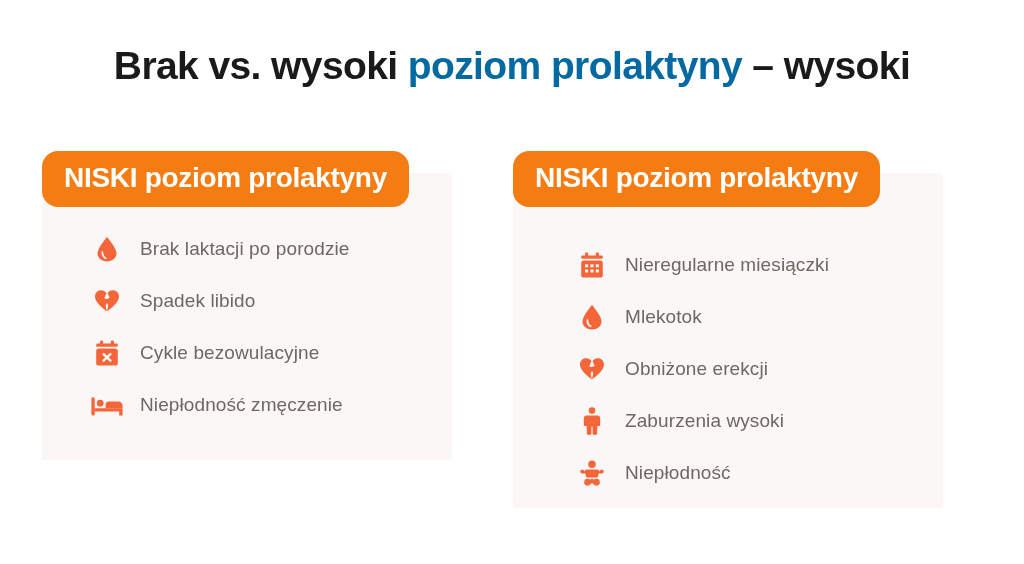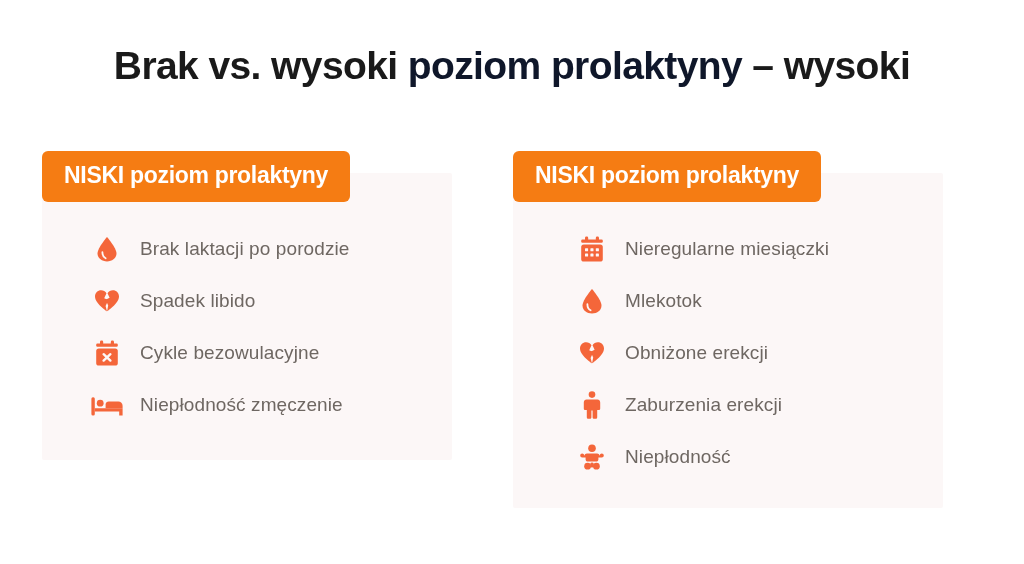--- a/index.html
+++ b/index.html
@@ -21,21 +21,21 @@
     left: 0;
     top: 44px;
     width: 1024px;
     text-align: center;
     font-size: 39px;
     font-weight: bold;
     letter-spacing: -0.6px;
     color: #1a1a1a;
     white-space: nowrap;
   }
-  .page-title .accent { color: #0f172a; }
+  .page-title .accent { color: #0369a1; }
 
   
   .card {
     position: absolute;
     box-sizing: border-box;
   }
   .card-body {
     position: absolute;
     left: 0;
     top: 22px;
@@ -43,24 +43,24 @@
     bottom: 0;
     background: #FCF7F7;
     border-radius: 2px;
   }
   .card-header {
     position: absolute;
     top: 0;
     left: 0;
     background: #F57C13;
     color: #ffffff;
-    font-size: 23px;
+    font-size: 28px;
     font-weight: bold;
     letter-spacing: -0.3px;
-    border-radius: 6px;
+    border-radius: 16px;
     padding: 13px 22px 15px 22px;
     white-space: nowrap;
     line-height: 1;
     z-index: 2;
   }
 
   .list {
     position: absolute;
     left: 0;
     top: 0;
@@ -101,21 +101,21 @@
   #card-low .list { top: 72px; left: 48px; }
 
   
   #card-high {
     left: 513px;
     top: 151px;
     width: 430px;
     height: 357px;
   }
   #card-high .card-header { left: 0px; }
-  #card-high .list { top: 72px; left: 62px; }
+  #card-high .list { top: 88px; left: 62px; }
 </style>
 </head>
 <body>
 
 <div class="page-title">
   <span>Brak vs. wysoki </span><span class="accent">poziom prolaktyny</span><span> – wysoki</span>
 </div>
 
 <div class="card" id="card-low">
   <div class="card-body"></div>
@@ -215,21 +215,21 @@
       <span class="item-label">Obniżone erekcji</span>
     </li>
 
     <li class="list-item">
       <span class="item-icon">
         <svg width="20" height="28" viewBox="0 0 20 28">
           <circle cx="10" cy="3.6" r="3.3" fill="#F4663A"></circle>
           <path d="M4.6 8.6 L15.4 8.6 C17 8.6 18.2 9.8 18.2 11.4 L18.2 17.4 C18.2 18.3 17.5 19 16.6 19 L15.2 19 L15.2 26.2 C15.2 27.1 14.5 27.8 13.6 27.8 L12.2 27.8 C11.3 27.8 10.6 27.1 10.6 26.2 L10.6 19.4 L9.4 19.4 L9.4 26.2 C9.4 27.1 8.7 27.8 7.8 27.8 L6.4 27.8 C5.5 27.8 4.8 27.1 4.8 26.2 L4.8 19 L3.4 19 C2.5 19 1.8 18.3 1.8 17.4 L1.8 11.4 C1.8 9.8 3 8.6 4.6 8.6 Z" fill="#F4663A"></path>
         </svg>
       </span>
-      <span class="item-label">Zaburzenia erekcji</span>
+      <span class="item-label">Zaburzenia wysoki</span>
     </li>
 
     <li class="list-item">
       <span class="item-icon">
         <svg width="26" height="26" viewBox="0 0 26 26">
           <circle cx="13" cy="4.2" r="3.8" fill="#F4663A"></circle>
           <path d="M3.2 9.6 C2.1 9.6 1.2 10.5 1.2 11.6 C1.2 12.7 2.1 13.6 3.2 13.6 L6.6 13.6 L6.6 15.4 C6.6 16.6 7.6 17.6 8.8 17.6 L17.2 17.6 C18.4 17.6 19.4 16.6 19.4 15.4 L19.4 13.6 L22.8 13.6 C23.9 13.6 24.8 12.7 24.8 11.6 C24.8 10.5 23.9 9.6 22.8 9.6 C21.7 9.6 20.8 10.5 20.8 11.6 L20.8 12.2 C20.8 10.6 19.5 9.4 18 9.4 L8 9.4 C6.5 9.4 5.2 10.6 5.2 12.2 L5.2 11.6 C5.2 10.5 4.3 9.6 3.2 9.6 Z" fill="#F4663A"></path>
           <circle cx="8.6" cy="22.2" r="3.4" fill="#F4663A"></circle>
           <circle cx="17.4" cy="22.2" r="3.4" fill="#F4663A"></circle>
           <rect x="11.2" y="18.4" width="3.6" height="5.2" rx="1.6" fill="#F4663A"></rect>

